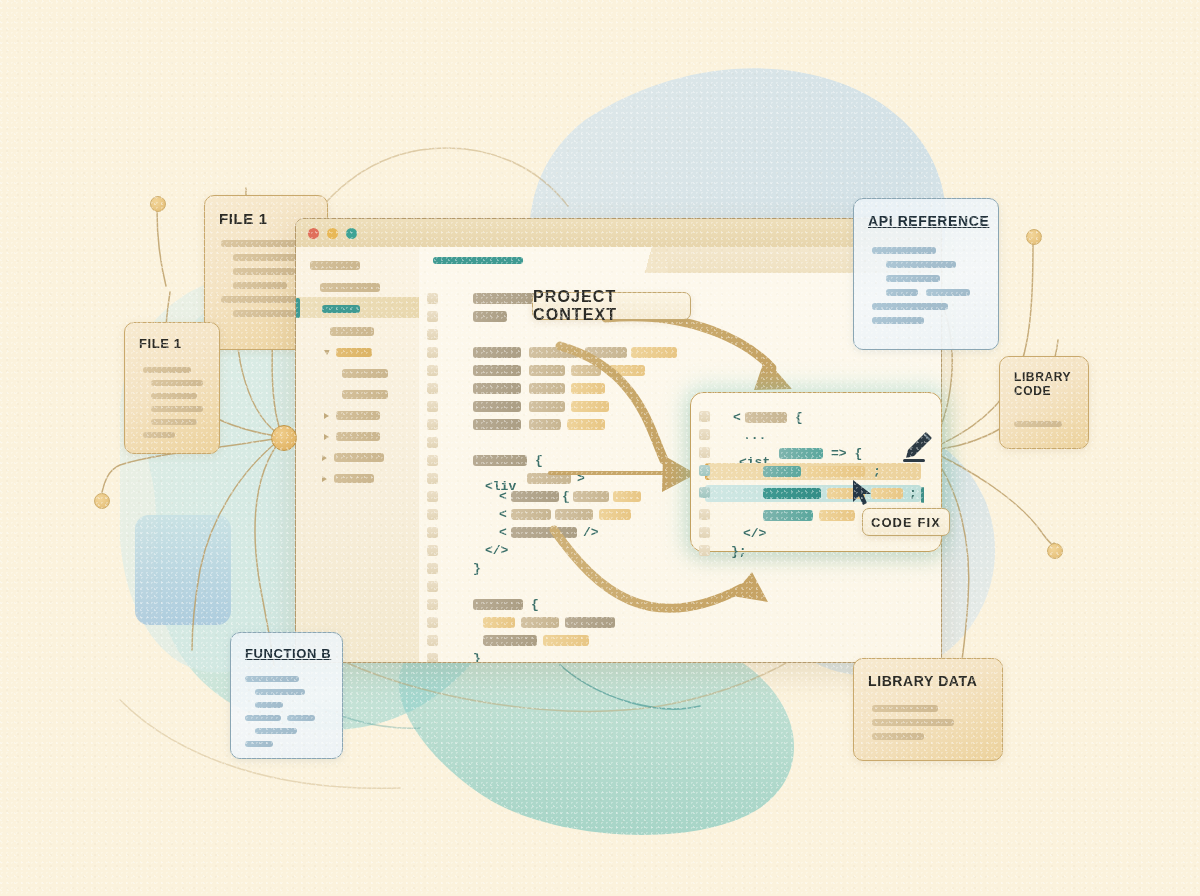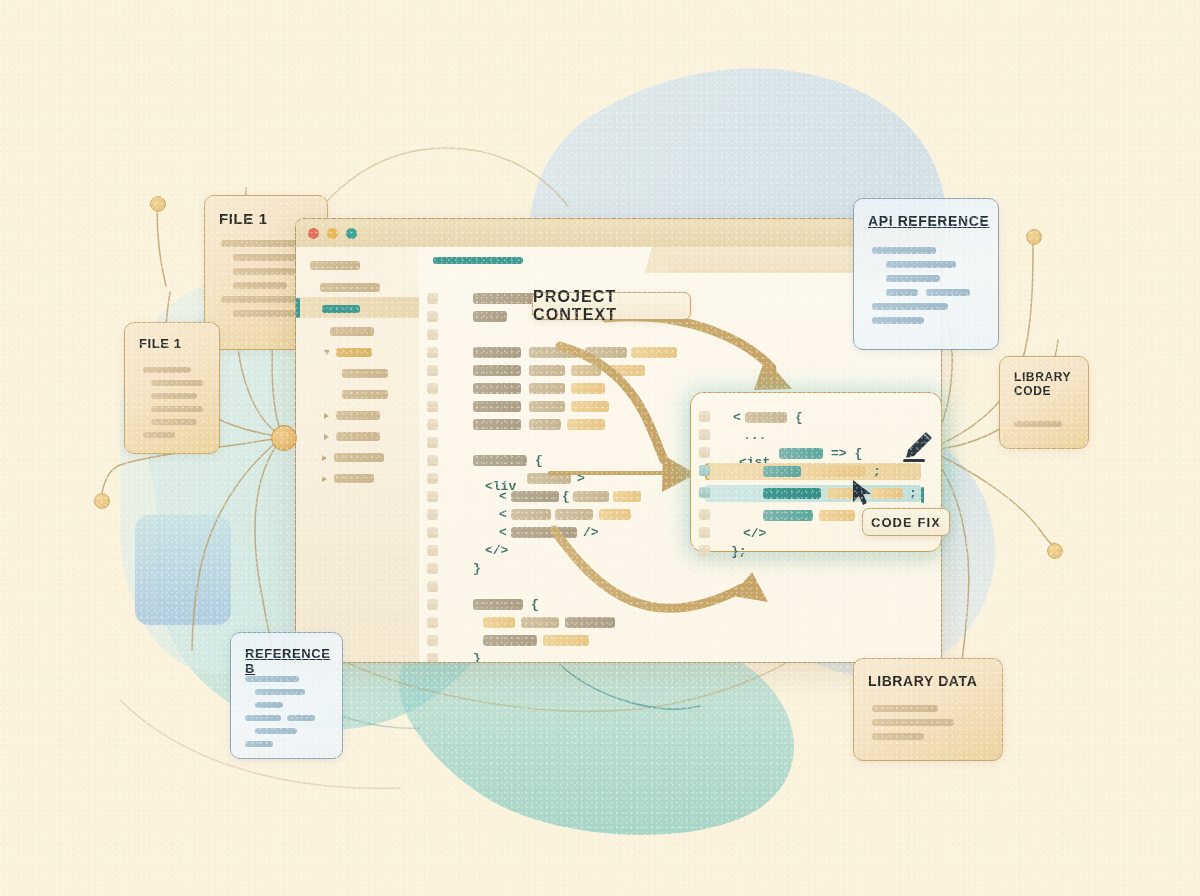--- a/index.html
+++ b/index.html
@@ -461,21 +461,21 @@
       <div class="card tan" style="left: 124px; top: 277px; width: 96px; height: 132px; z-index: 9;">
         <div class="card-title" style="left:14px;top:14px;font-size:13px;line-height:1.15;">FILE 1</div>
         <div class="ln" style="left:18px;top:44px;width:48px;height:6px;"></div>
         <div class="ln" style="left:26px;top:57px;width:52px;height:6px;"></div>
         <div class="ln" style="left:26px;top:70px;width:46px;height:6px;"></div>
         <div class="ln" style="left:26px;top:83px;width:52px;height:6px;"></div>
         <div class="ln" style="left:26px;top:96px;width:46px;height:6px;"></div>
         <div class="ln" style="left:18px;top:109px;width:32px;height:6px;"></div>
       </div>
       <div class="card blue" style="left: 230px; top: 587px; width: 113px; height: 127px; z-index: 27;">
-        <div class="card-title" style="left:14px;top:14px;font-size:13px;line-height:1.15;">REFERENCE B</div>
+        <div class="card-title" style="left:14px;top:14px;font-size:13px;line-height:1.15;">FUNCTION B</div>
         <div class="ln" style="left:14px;top:43px;width:54px;height:6px;"></div>
         <div class="ln" style="left:24px;top:56px;width:50px;height:6px;"></div>
         <div class="ln" style="left:24px;top:69px;width:28px;height:6px;"></div>
         <div class="ln" style="left:14px;top:82px;width:36px;height:6px;"></div>
         <div class="ln" style="left:56px;top:82px;width:28px;height:6px;"></div>
         <div class="ln" style="left:24px;top:95px;width:42px;height:6px;"></div>
         <div class="ln" style="left:14px;top:108px;width:28px;height:6px;"></div>
       </div>
       <div class="card blue" style="left: 853px; top: 153px; width: 146px; height: 152px; z-index: 27;">
         <div class="card-title" style="left:14px;top:14px;font-size:14px;line-height:1.15;">API REFERENCE</div>

